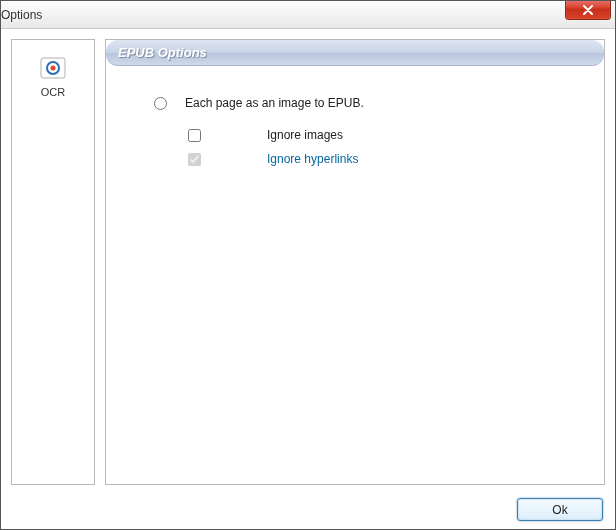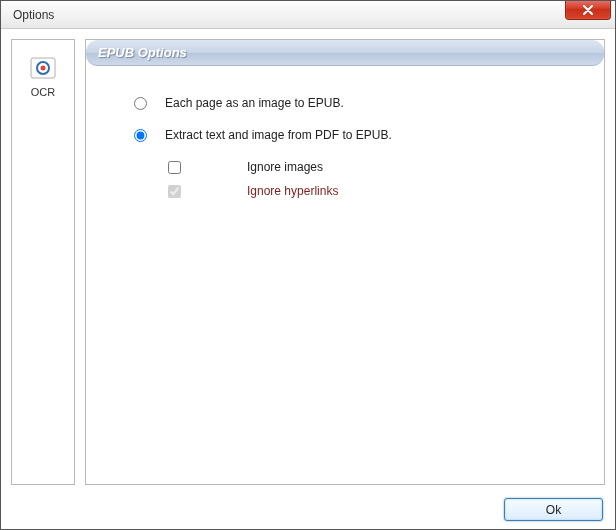--- a/index.html
+++ b/index.html
@@ -15,21 +15,21 @@
     overflow: hidden;
   }
 
   
   .titlebar {
     height: 28px;
     background: linear-gradient(to bottom, #fdfdfd 0%, #f3f3f3 50%, #e8e8e8 100%);
     border-bottom: 1px solid #c9c9c9;
     display: flex;
     align-items: center;
-    padding-left: 12px;
+    padding-left: 0;
     position: relative;
   }
   .titlebar .title {
     color: #333;
     font-size: 12px;
   }
   .close-btn {
     position: absolute;
     right: 4px;
     top: -1px;
@@ -48,21 +48,21 @@
 
   
   .content {
     display: flex;
     padding: 10px 10px 4px 10px;
     height: 460px;
   }
 
   
   .sidebar-frame {
-    width: 64px;
+    width: 84px;
     height: 100%;
     border: 1px solid #b9b9b9;
     background: #fff;
     padding: 6px 2px;
   }
   .sidebar-item {
     display: flex;
     flex-direction: column;
     align-items: center;
     padding: 6px 0 4px 0;
@@ -116,35 +116,35 @@
     display: flex;
     align-items: center;
     margin-bottom: 18px;
   }
   .opt-row.sub {
     margin-left: 34px;
     margin-bottom: 10px;
     gap: 48px;
   }
   .opt-row label { margin-left: 18px; }
-  .opt-row.disabled label { color: #7f1d1d; }
+  .opt-row.disabled label { color: #0369a1; }
   input[type=radio], input[type=checkbox] {
     width: 13px; height: 13px; margin: 0;
   }
 
   
   .button-bar {
     position: absolute;
     bottom: 8px;
     right: 12px;
     display: flex;
     gap: 6px;
   }
   .btn {
-    width: 99px;
+    width: 86px;
     height: 23px;
     border: 1px solid #8a8a8a;
     border-radius: 3px;
     background: linear-gradient(to bottom, #fefefe, #e6e6e6);
     font-size: 12px;
     color: #222;
     display: flex;
     align-items: center;
     justify-content: center;
     cursor: default;
@@ -190,24 +190,20 @@
 
   <div class="panel-frame">
     <div class="panel-header">EPUB Options</div>
     <div class="panel-body">
 
       <div class="opt-row">
         <input type="radio" name="epubmode" style="">
         <label>Each page as an image to EPUB.</label>
       </div>
 
-      <div class="opt-row">
-        <input type="radio" name="epubmode" checked="" style="">
-        <label>Extract text and image from PDF to EPUB.</label>
-      </div>
 
       <div class="opt-row sub">
         <input type="checkbox" style="">
         <label>Ignore images</label>
       </div>
 
       <div class="opt-row sub disabled">
         <input type="checkbox" checked="" disabled="" style="">
         <label>Ignore hyperlinks</label>
       </div>

